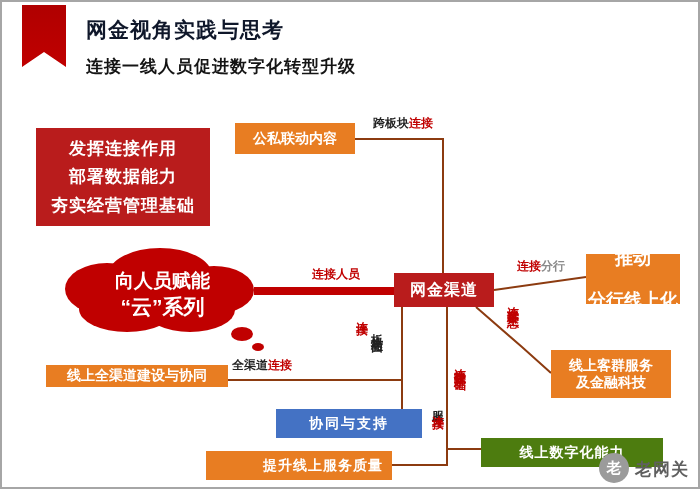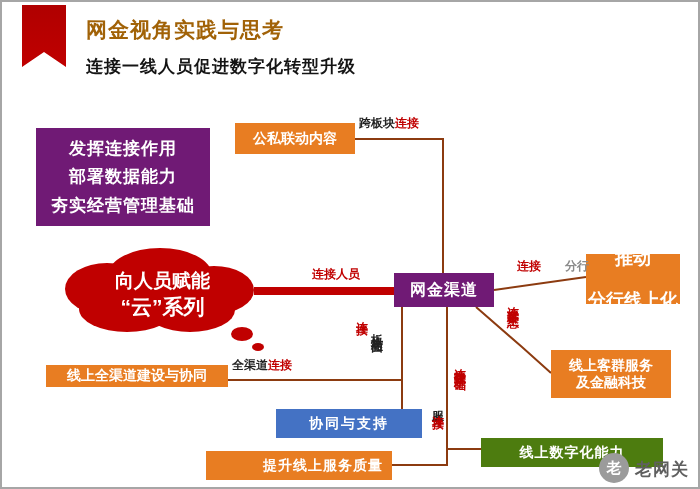--- a/index.html
+++ b/index.html
@@ -7,46 +7,46 @@
     position:relative;width:700px;height:489px;background:#ffffff;
     border:2px solid #a6a6a6;box-sizing:border-box;overflow:hidden;
     font-family:"Liberation Sans","DejaVu Sans",sans-serif;
   }
   svg.edges{position:absolute;left:0;top:0;pointer-events:none;}
   .ribbon{
     position:absolute;left:20px;top:3px;width:44px;height:62px;
     background:linear-gradient(180deg,#b00000,#c00000);
     clip-path:polygon(0 0,100% 0,100% 100%,50% 76%,0 100%);
   }
-  .title{position:absolute;left:84px;top:14px;font-size:21px;font-weight:bold;color:#a16207;letter-spacing:1px;}
+  .title{position:absolute;left:84px;top:14px;font-size:21px;font-weight:bold;color:#0f172a;letter-spacing:1px;}
   .subtitle{position:absolute;left:84px;top:53px;font-size:17px;font-weight:bold;color:#141414;letter-spacing:1px;}
   .box{
     position:absolute;display:flex;flex-direction:column;align-items:center;justify-content:center;
     color:#fff;font-weight:bold;text-align:center;box-sizing:border-box;line-height:1.25;
   }
   .orange{background:#e87d22;}
-  .redbg{background:#701a75;}
+  .redbg{background:#b91c1c;}
   .bluebg{background:#4472c4;}
   .olivebg{background:#4d7c0f;}
   .summary{left:34px;top:126px;width:174px;height:98px;font-size:17px;gap:7px;letter-spacing:1px;}
   .b-gongsi{left:233px;top:121px;width:120px;height:31px;font-size:14px;}
   .b-wangjin{left:392px;top:271px;width:100px;height:34px;font-size:16px;letter-spacing:1px;}
   .b-tuidong{left:584px;top:252px;width:94px;height:50px;font-size:18px;gap:20px;}
   .b-kequn{left:549px;top:348px;width:120px;height:48px;font-size:14px;}
   .b-quanqudao{left:44px;top:363px;width:182px;height:22px;font-size:14px;}
   .b-xietong{left:274px;top:407px;width:146px;height:29px;font-size:14px;letter-spacing:2px;}
   .b-tisheng{left:204px;top:449px;width:186px;height:29px;font-size:14px;letter-spacing:1px;padding-left:48px;}
   .b-shuzihua{left:479px;top:436px;width:182px;height:29px;font-size:14px;letter-spacing:1px;}
   .cloud-t1{position:absolute;left:88px;top:266px;width:145px;text-align:center;color:#fff;font-weight:bold;font-size:19px;}
   .cloud-t2{position:absolute;left:88px;top:291px;width:145px;text-align:center;color:#fff;font-weight:bold;font-size:21px;}
   .elabel{position:absolute;font-size:12px;font-weight:bold;white-space:nowrap;}
   .vtext{writing-mode:vertical-rl;text-orientation:upright;letter-spacing:2px;}
   .rd{color:#c00000;}
   .blk{color:#222;}
-  .gry{color:#8a8a8a;margin-left:24px;}
+  .gry{color:#8a8a8a;}
   .wm-circle{
     position:absolute;left:597px;top:451px;width:30px;height:30px;border-radius:50%;
     background:#9b9b9b;color:#fff;font-weight:bold;font-size:15px;
     display:flex;align-items:center;justify-content:center;
   }
   .wm-text{position:absolute;left:633px;top:456px;font-size:17px;font-weight:bold;color:#5f5f5f;letter-spacing:1px;}
 </style>
 </head>
 <body>
 
@@ -115,21 +115,21 @@
   </div>
 
   <div class="box orange b-tisheng">
     <div>提升线上服务质量</div>
   </div>
 
   <div class="box olivebg b-shuzihua">
     <div>线上数字化能力</div>
   </div>
 
-  <div class="elabel" style="left:357px;top:113px">
+  <div class="elabel" style="left:371px;top:113px">
     <span class="blk">跨板块</span><span class="rd">连接</span>
   </div>
 
   <div class="elabel rd" style="left:310px;top:264px">连接人员</div>
 
   <div class="elabel" style="left:515px;top:256px">
     <span class="rd">连接</span><span class="gry">分行</span>
   </div>
 
   <div class="elabel vtext rd" style="left:502px;top:294px">连接客群生态</div>

